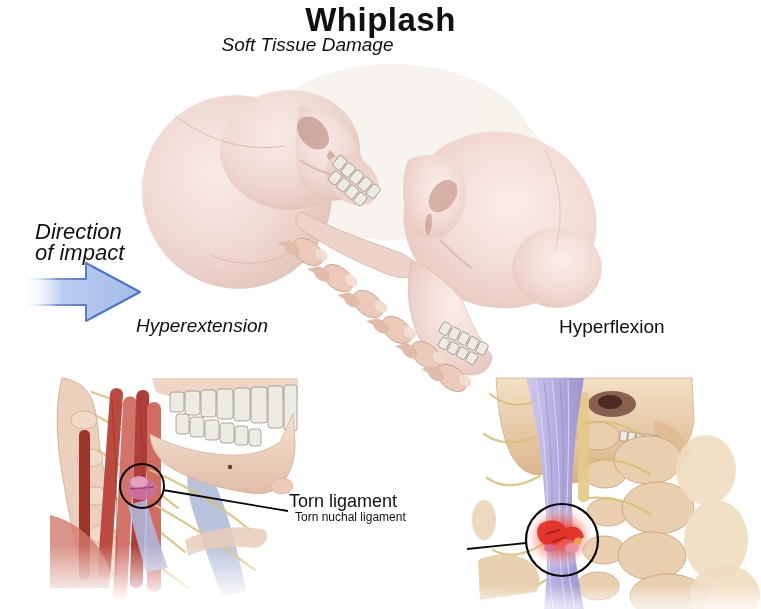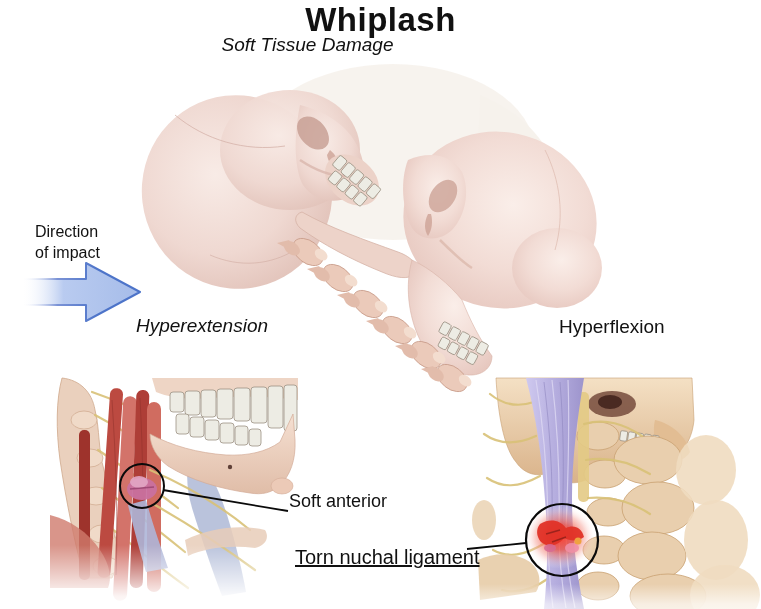--- a/index.html
+++ b/index.html
@@ -3,25 +3,25 @@
 <meta charset="utf-8">
 <style>
   html,body{margin:0;padding:0;}
   body{
     width:761px;height:609px;background:#ffffff;position:relative;overflow:hidden;
     font-family:"Liberation Sans", sans-serif;color:var(--text,#111);
   }
   .lbl{position:absolute;white-space:nowrap;color:var(--text,#111);}
   #title{left:0;top:1px;width:761px;text-align:center;font-size:33px;font-weight:bold;letter-spacing:.5px;}
   #subtitle{left:0;top:34px;width:615px;text-align:center;font-size:19px;font-style:italic;}
-  #impact{left:35px;top:221px;font-size:16px;line-height:21px;}
+  #impact{left:35px;top:221px;font-size:22px;line-height:21px;font-style:italic;}
   #hyperextension{left:136px;top:315px;font-size:19px;font-style:italic;}
   #hyperflexion{left:559px;top:316px;font-size:19px;}
   #torn-anterior{left:289px;top:490px;font-size:18px;line-height:22px;}
-  #torn-nuchal{left:295px;top:546px;font-size:20px;text-decoration:underline;}
+  #torn-nuchal{left:295px;top:510px;font-size:12px;}
   svg{position:absolute;left:0;top:0;}
   .annot{stroke:var(--annotation,#000);fill:none;}
   .nerve{stroke:var(--nerve-yellow,#d8c177);fill:none;stroke-width:2.2;stroke-linecap:round;opacity:.9;}
   .tooth{fill:var(--teeth,#edece4);stroke:#9c9284;stroke-width:.8;}
   .tooth-g{fill:#e8e2d6;stroke:#b8afa0;stroke-width:.7;}
   .vert-body{fill:#ebcaba;stroke:#c89c89;stroke-width:.8;}
   .vert-proc{fill:#e2bcab;}
   .vert-hi{fill:#f3ddcf;}
   .vessel{fill:var(--vessel-blue,#aeb9d6);}
   .muscle-a{fill:var(--muscle-red,#bc4a41);}
@@ -291,15 +291,15 @@
 
 <div id="title" class="lbl">Whiplash</div>
 <div id="subtitle" class="lbl">Soft Tissue Damage</div>
 <div id="impact" class="lbl">
   <div>Direction</div>
   <div>of impact</div>
 </div>
 <div id="hyperextension" class="lbl">Hyperextension</div>
 <div id="hyperflexion" class="lbl">Hyperflexion</div>
 <div id="torn-anterior" class="lbl">
-  <div>Soft anterior</div>
+  <div>Torn ligament</div>
 </div>
 <div id="torn-nuchal" class="lbl">Torn nuchal ligament</div>
 
 </body></html>

